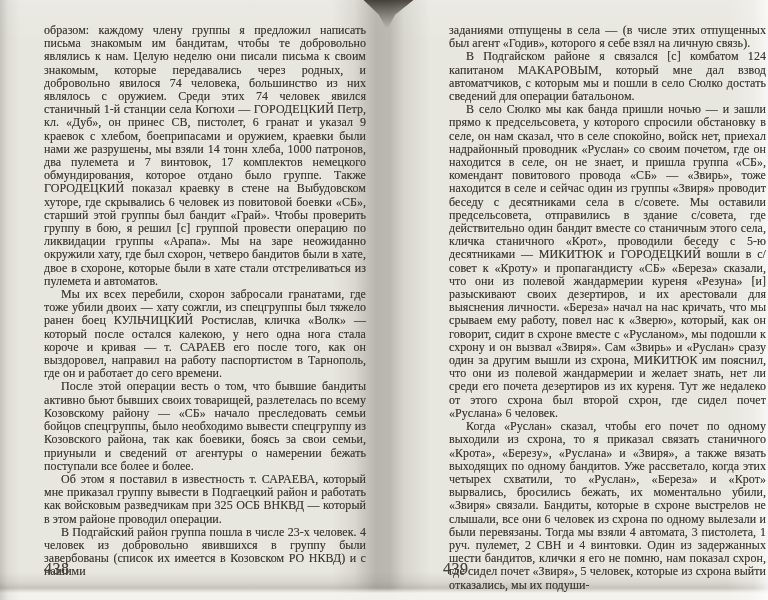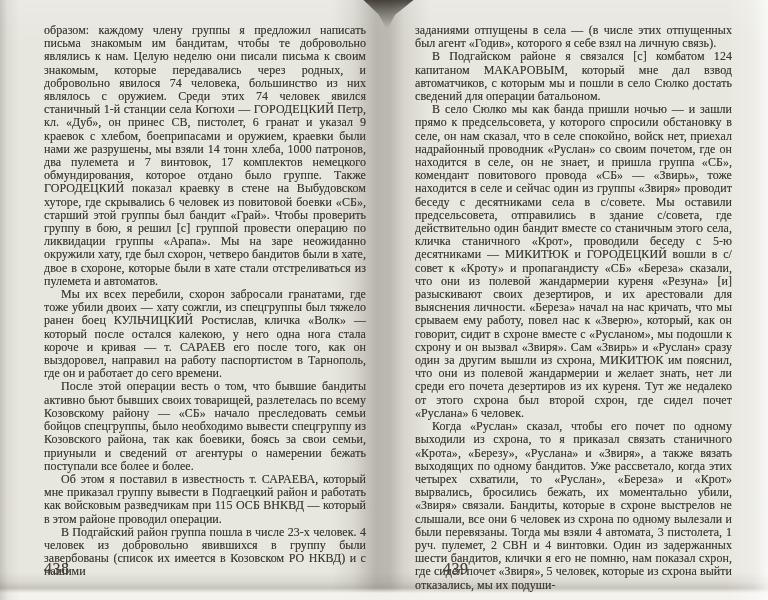--- a/index.html
+++ b/index.html
@@ -29,42 +29,42 @@
     font-family:"Liberation Serif", serif;
     font-size:12px; line-height:13.2px;
     color:#3c3931;
     text-align:justify;
     letter-spacing:0.05px;
     text-shadow:0 0 0.5px rgba(70,65,56,0.55);
   }
   .pagetext p { margin:0; padding:0; }
   .pagetext p.indent { text-indent:17px; }
   .text-left  { left:44px;  width:322px; }
-  .text-right { left:415px; width:317px; }
+  .text-right { left:449px; width:317px; }
   .pagenum {
     position:absolute; top:560px;
     font-family:"Liberation Serif", serif;
     font-size:16px; color:#45423a;
     letter-spacing:0.5px;
     text-shadow:0 0 0.5px rgba(70,65,56,0.5);
   }
   .pagenum-left  { left:44px;  width:322px; }
   .pagenum-right { left:443px; width:317px; }
 </style>
 </head>
 <body>
 
 <div class="scan">
   <div class="spine-wedge"></div>
 
   <div class="pagetext text-left" id="left-text">
       <p class="noindent">образом: каждому члену группы я предложил написать письма знакомым им бандитам, чтобы те добровольно являлись к нам. Целую неделю они писали письма к своим знакомым, которые передавались через родных, и добровольно явилося 74 человека, большинство из них являлось с оружием. Среди этих 74 человек явился станичный 1-й станции села Когюхи — ГОРОДЕЦКИЙ Петр, кл. «Дуб», он принес СВ, пистолет, 6 гранат и указал 9 краевок с хлебом, боеприпасами и оружием, краевки были нами же разрушены, мы взяли 14 тонн хлеба, 1000 патронов, два пулемета и 7 винтовок, 17 комплектов немецкого обмундирования, которое отдано было группе. Также ГОРОДЕЦКИЙ показал краевку в стене на Выбудовском хуторе, где скрывались 6 человек из повитовой боевки «СБ», старший этой группы был бандит «Грай». Чтобы проверить группу в бою, я решил [с] группой провести операцию по ликвидации группы «Арапа». Мы на заре неожиданно окружили хату, где был схорон, четверо бандитов были в хате, двое в схороне, которые были в хате стали отстреливаться из пулемета и автоматов.</p>
       <p class="indent">Мы их всех перебили, схорон забросали гранатами, где тоже убили двоих — хату сожгли, из спецгруппы был тяжело ранен боец КУЛЬЧИЦКИЙ Ростислав, кличка «Волк» — который после остался калекою, у него одна нога стала короче и кривая — т. САРАЕВ его после того, как он выздоровел, направил на работу паспортистом в Тарнополь, где он и работает до сего времени.</p>
       <p class="indent">После этой операции весть о том, что бывшие бандиты активно бьют бывших своих товарищей, разлетелась по всему Козовскому району — «СБ» начало преследовать семьи бойцов спецгруппы, было необходимо вывести спецгруппу из Козовского района, так как боевики, боясь за свои семьи, приуныли и сведений от агентуры о намерении бежать поступали все более и более.</p>
-      <p class="indent">Об этом я поставил в известность т. САРАЕВА, который мне приказал группу вывести в Подгаецкий район и работать как войсковым разведчикам при 115 ОСБ ВНКВД — который в этом районе проводил операции.</p>
+      <p class="indent">Об этом я поставил в известность т. САРАЕВА, который мне приказал группу вывести в Подгаецкий район и работать как войсковым разведчикам при 325 ОСБ ВНКВД — который в этом районе проводил операции.</p>
       <p class="indent">В Подгайский район группа пошла в числе 23-х человек. 4 человек из добровольно явившихся в группу были завербованы (список их имеется в Козовском РО НКВД) и с нашими</p>
     </div>
   <div class="pagetext text-right" id="right-text">
       <p class="noindent">заданиями отпущены в села — (в числе этих отпущенных был агент «Годив», которого я себе взял на личную связь).</p>
       <p class="indent">В Подгайском районе я связался [с] комбатом 124 капитаном МАКАРОВЫМ, который мне дал взвод автоматчиков, с которым мы и пошли в село Сюлко достать сведений для операции батальоном.</p>
       <p class="indent">В село Сюлко мы как банда пришли ночью — и зашли прямо к предсельсовета, у которого спросили обстановку в селе, он нам сказал, что в селе спокойно, войск нет, приехал надрайонный проводник «Руслан» со своим почетом, где он находится в селе, он не знает, и пришла группа «СБ», комендант повитового провода «СБ» — «Звирь», тоже находится в селе и сейчас один из группы «Звиря» проводит беседу с десятниками села в с/совете. Мы оставили предсельсовета, отправились в здание с/совета, где действительно один бандит вместе со станичным этого села, кличка станичного «Крот», проводили беседу с 5-ю десятниками — МИКИТЮК и ГОРОДЕЦКИЙ вошли в с/совет к «Кроту» и пропагандисту «СБ» «Береза» сказали, что они из полевой жандармерии куреня «Резуна» [и] разыскивают своих дезертиров, и их арестовали для выяснения личности. «Береза» начал на нас кричать, что мы срываем ему работу, повел нас к «Зверю», который, как он говорит, сидит в схроне вместе с «Русланом», мы подошли к схрону и он вызвал «Звиря». Сам «Звирь» и «Руслан» сразу один за другим вышли из схрона, МИКИТЮК им пояснил, что они из полевой жандармерии и желает знать, нет ли среди его почета дезертиров из их куреня. Тут же недалеко от этого схрона был второй схрон, где сидел почет «Руслана» 6 человек.</p>
       <p class="indent">Когда «Руслан» сказал, чтобы его почет по одному выходили из схрона, то я приказал связать станичного «Крота», «Березу», «Руслана» и «Звиря», а также вязать выходящих по одному бандитов. Уже рассветало, когда этих четырех схватили, то «Руслан», «Береза» и «Крот» вырвались, бросились бежать, их моментально убили, «Звиря» связали. Бандиты, которые в схроне выстрелов не слышали, все они 6 человек из схрона по одному вылезали и были перевязаны. Тогда мы взяли 4 автомата, 3 пистолета, 1 руч. пулемет, 2 СВН и 4 винтовки. Один из задержанных шести бандитов, клички я его не помню, нам показал схрон, где сидел почет «Звиря», 5 человек, которые из схрона выйти отказались, мы их подуши-</p>
     </div>
 
   <div class="pagenum pagenum-left">438</div>

